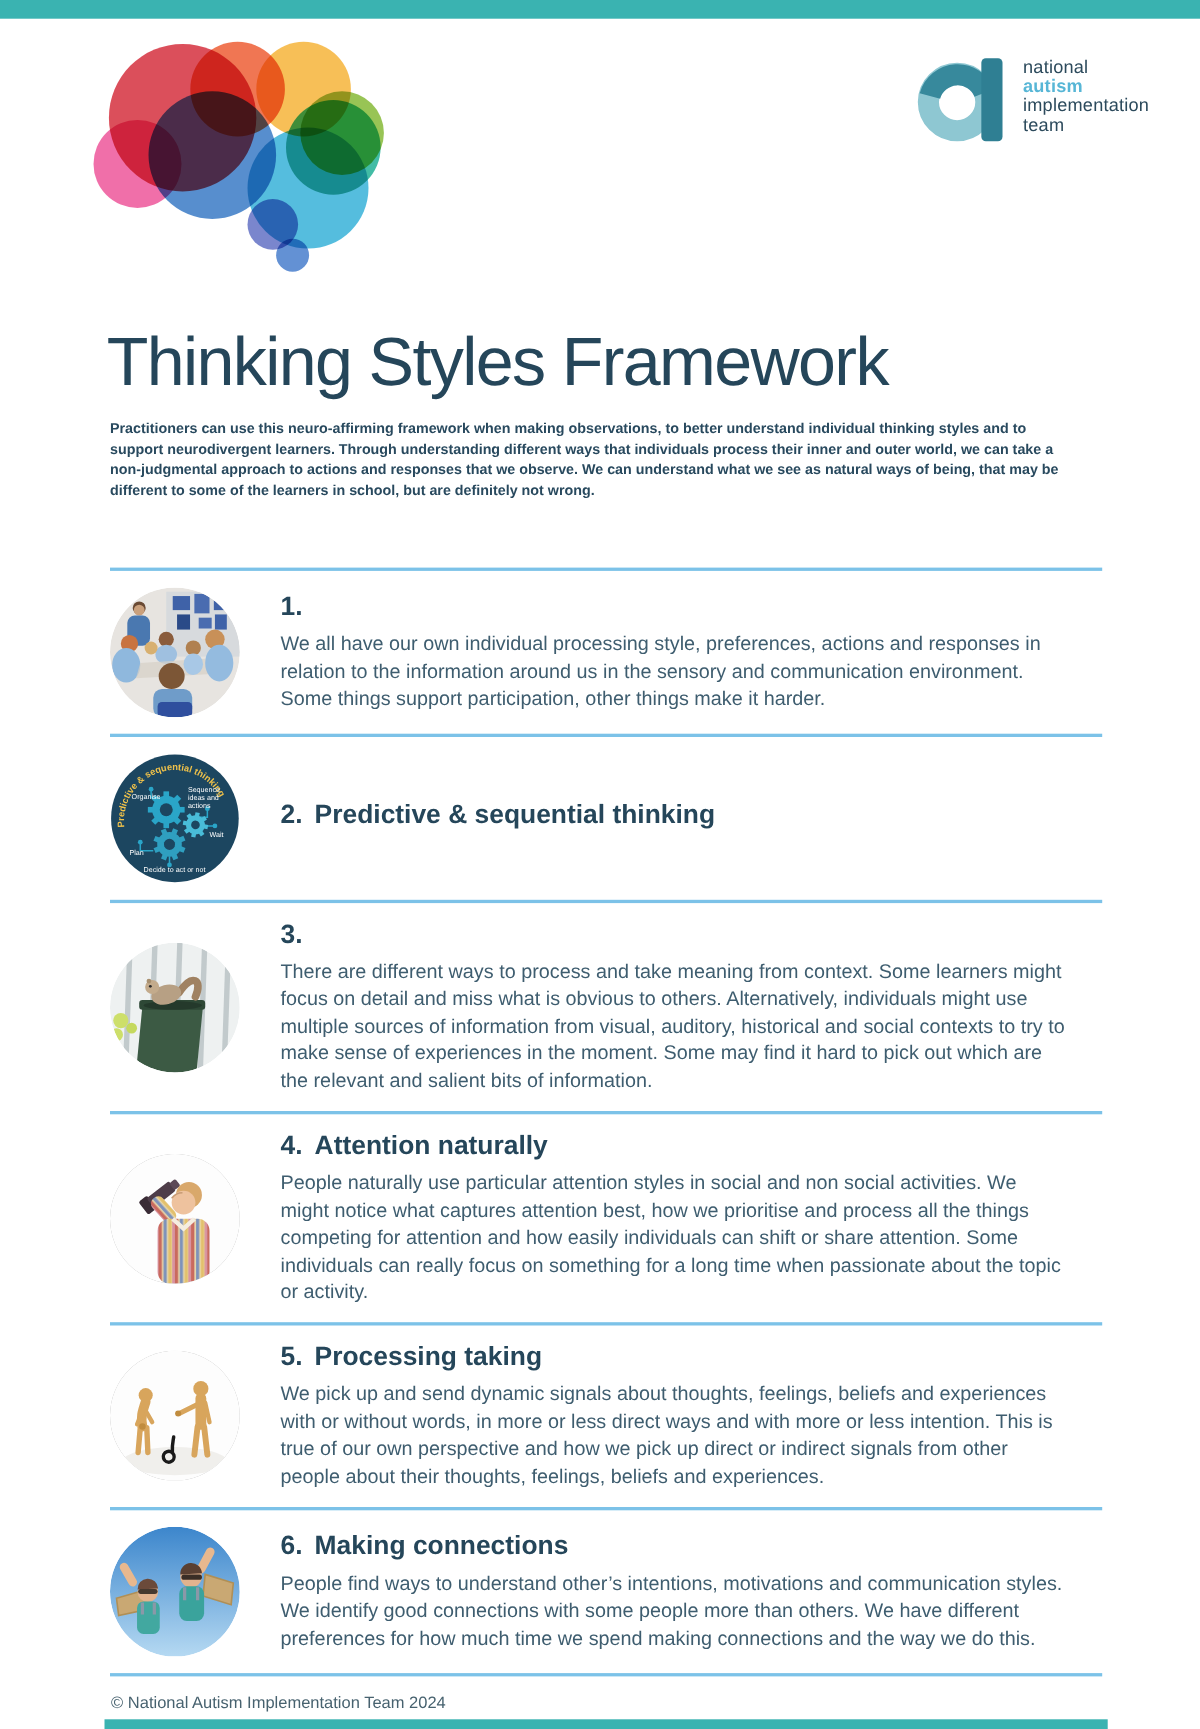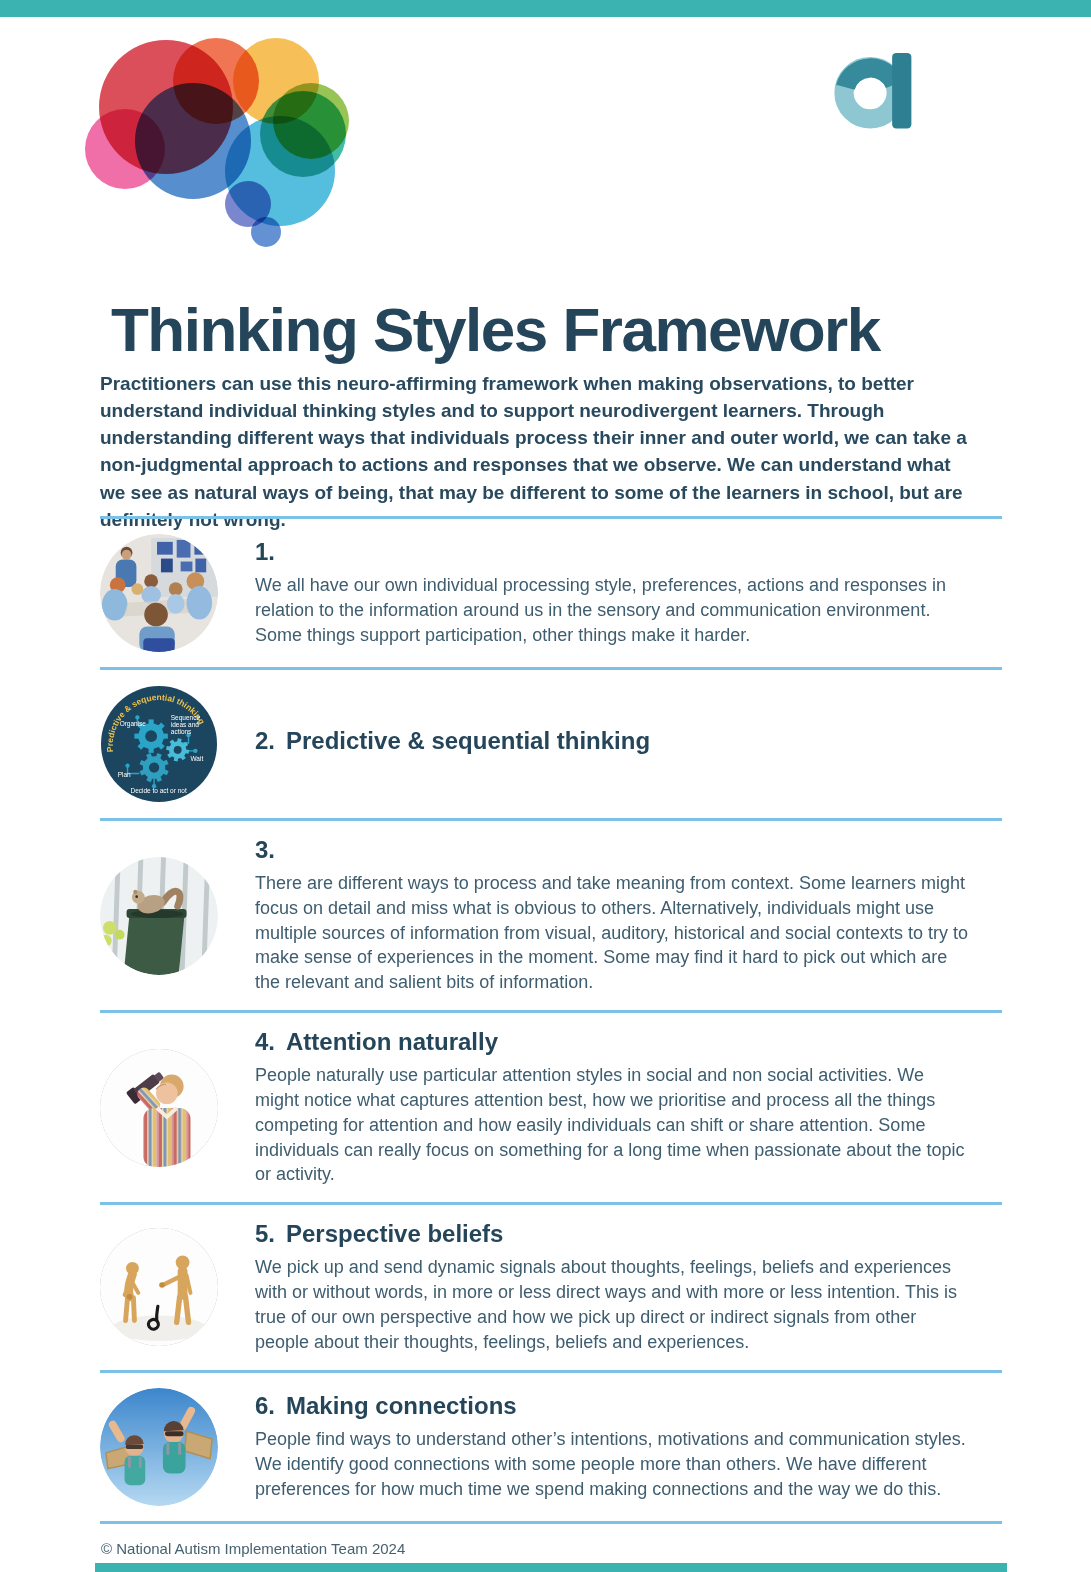--- a/index.html
+++ b/index.html
@@ -15,26 +15,26 @@
 
   .brain-logo{position:absolute;left:78px;top:34px;width:310px;height:228px;}
   .brain-logo circle{mix-blend-mode:multiply;}
 
   .nait-logo{position:absolute;left:833px;top:46px;display:flex;align-items:flex-start;gap:9px;}
   .nait-a{width:88px;height:88px;}
   .nait-text{font-size:16.5px;line-height:17.5px;color:#2c4a5c;padding-top:7px;letter-spacing:.2px;}
   .nait-text .accent{color:#57b6d6;font-weight:bold;}
 
   .page-title{
-    position:absolute;left:111px;top:252px;width:900px;
-    font-size:62px;font-weight:bold;color:#25465a;letter-spacing:-1.5px;white-space:nowrap;
+    position:absolute;left:97px;top:252px;width:900px;
+    font-size:62px;font-weight:normal;color:#25465a;letter-spacing:-1.5px;white-space:nowrap;
   }
   .intro{
-    position:absolute;left:100px;top:351px;width:872px;
-    font-size:19px;font-weight:bold;color:#28495e;line-height:1.43;
+    position:absolute;left:100px;top:368px;width:872px;
+    font-size:13px;font-weight:bold;color:#28495e;line-height:1.43;
   }
 
   .sections{position:absolute;left:100px;top:516px;width:902px;border-bottom:3px solid #7cc2e8;}
   .section{display:flex;align-items:center;gap:37px;padding:15px 0;border-top:3px solid #7cc2e8;}
   .circle-img{
     width:118px;height:118px;border-radius:50%;overflow:hidden;flex-shrink:0;
     position:relative;background:#fff;
   }
   .circle-img.bordered{box-shadow:inset 0 0 0 1px #c6c6c6;}
   .circle-img svg{display:block;width:118px;height:118px;border-radius:50%;}
@@ -64,20 +64,26 @@
     <circle cx="170" cy="170" r="23" fill="#6b79c8" fill-opacity="0.9"></circle>
     <circle cx="188" cy="198" r="15" fill="#5b8bd2" fill-opacity="0.95"></circle>
   </svg>
 
   <div class="nait-logo">
     <svg class="nait-a" viewBox="0 0 64 64">
       <circle cx="27" cy="34" r="19" fill="none" stroke="#8ec7d2" stroke-width="14"></circle>
       <path d="M 9,30 A 19,19 0 0 1 45,28" fill="none" stroke="#37899c" stroke-width="14"></path>
       <rect x="43" y="5" width="14" height="55" rx="3" fill="#2f7f93"></rect>
     </svg>
+    <div class="nait-text">
+      <div>national</div>
+      <div class="accent">autism</div>
+      <div>implementation</div>
+      <div>team</div>
+    </div>
   </div>
 
   <h1 class="page-title">Thinking Styles Framework</h1>
 
   <p class="intro">Practitioners can use this neuro-affirming framework when making observations, to better understand individual thinking styles and to support neurodivergent learners. Through understanding different ways that individuals process their inner and outer world, we can take a non-judgmental approach to actions and responses that we observe. We can understand what we see as natural ways of being, that may be different to some of the learners in school, but are definitely not wrong.</p>
 
   <div class="sections">
 
     <div class="section">
       <div class="circle-img">
@@ -301,21 +307,21 @@
 
           <g transform="rotate(-18 54 97)">
             <circle cx="54" cy="98" r="5" fill="none" stroke="#1a1a1a" stroke-width="3.2"></circle>
             <path d="M58.5,95 C60,89 62,86 64,82" fill="none" stroke="#1a1a1a" stroke-width="3.2" stroke-linecap="round"></path>
           </g>
         </svg>
       </div>
       <div class="sec-text">
         <div class="sec-heading">
           <span class="sec-num">5.</span>
-          <span>Perspective beliefs</span>
+          <span>Processing taking</span>
         </div>
         <div class="sec-body">We pick up and send dynamic signals about thoughts, feelings, beliefs and experiences with or without words, in more or less direct ways and with more or less intention. This is true of our own perspective and how we pick up direct or indirect signals from other people about their thoughts, feelings, beliefs and experiences.</div>
       </div>
     </div>
 
     <div class="section">
       <div class="circle-img">
         <svg viewBox="0 0 120 120">
           <defs>
             <linearGradient id="sky" x1="0" y1="0" x2="0" y2="1">

